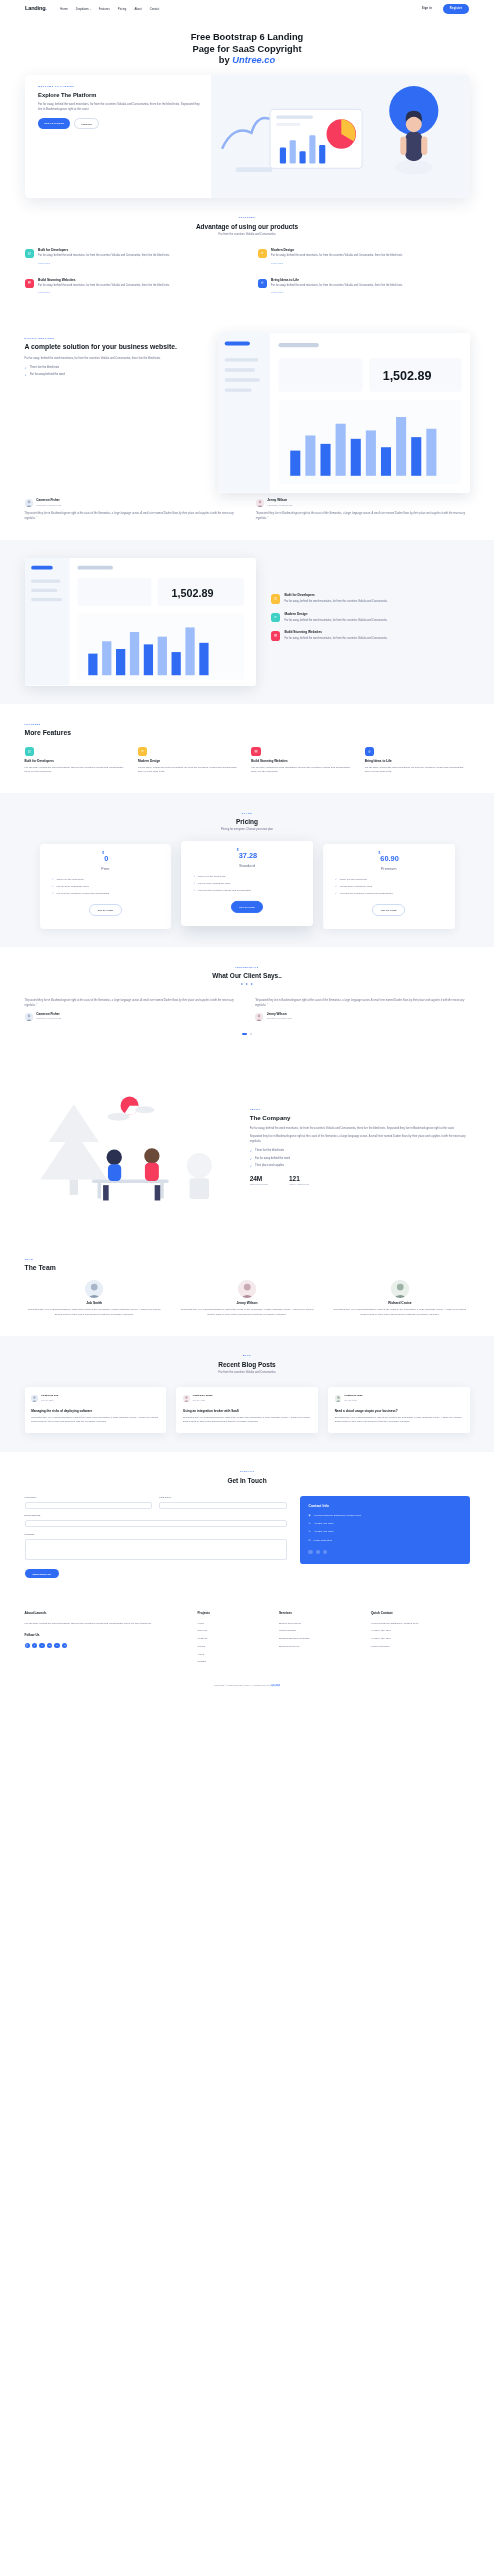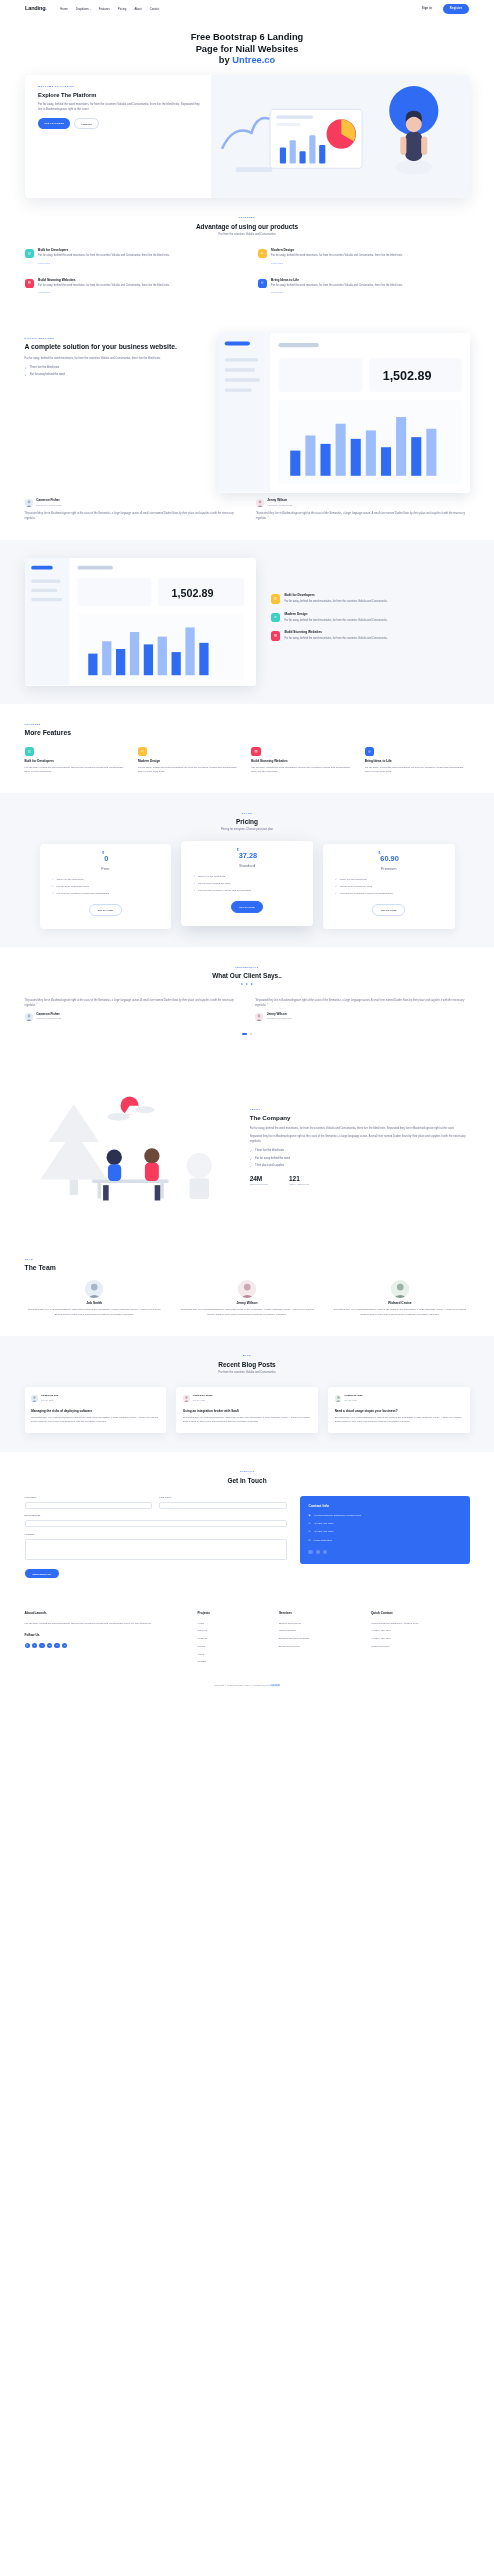--- a/index.html
+++ b/index.html
@@ -1,20 +1,20 @@
 <!DOCTYPE html>
 <html style="font-size:10px"><head>
 <meta charset="utf-8">
 <style>
   * { margin:0; padding:0; box-sizing:border-box; }
   body { width:494px; font-family:"Liberation Sans", sans-serif; color:#6a6f8a; background:#fff; font-size:3.2px; line-height:1.75; -webkit-font-smoothing:antialiased; }
   .wrap { width:445px; margin:0 auto; }
   h1,h2,h3,h4,h5 { color:#11181f; font-weight:700; line-height:1.2; }
   a { text-decoration:none; color:inherit; }
-  .blue { color:#2f6bf3; }
+  .blue { color:#2f6bf3;font-style:italic; }
   .sub-label { color:#2f6bf3; font-size:2.2px; font-weight:700; letter-spacing:0.6px; text-transform:uppercase; }
 
   
   .nav { display:flex; align-items:center; height:18.5px; padding:0 25px; }
   .logo { font-size:5.6px; font-weight:700; color:#11181f; letter-spacing:-0.2px; }
   .logo i { color:#2f6bf3; font-style:normal; }
   .nav-links { display:flex; gap:8px; margin-left:13.6px; }
   .nav-links a { font-size:2.8px; color:#2b3240; font-weight:400; }
   .nav-links a.caret::after { content:"▾"; font-size:2.1px; margin-left:1.2px; color:#97a0b5; }
   .nav-right { margin-left:auto; display:flex; align-items:center; gap:4.3px; }
@@ -167,21 +167,21 @@
   <div class="nav-right">
     <a class="btn btn-signin">Sign in</a>
     <a class="btn btn-reg">Register</a>
   </div>
 </div>
 
 <div class="hero">
   <div class="dots"></div>
   <h1>
     <span>Free Bootstrap 6 Landing</span><br>
-    <span>Page for Niall Websites</span><br>
+    <span>Page for SaaS Copyright</span><br>
     <span>by</span>
     <span class="blue">Untree.co</span>
   </h1>
 
   <div class="hero-card">
     <div class="hero-left">
       <div class="sub-label">WELCOME TO LANDING</div>
       <h2>Explore The Platform</h2>
       <p>Far far away, behind the word mountains, far from the countries Vokalia and Consonantia, there live the blind texts. Separated they live in Bookmarksgrove right at the coast</p>
       <div class="hero-btns">

